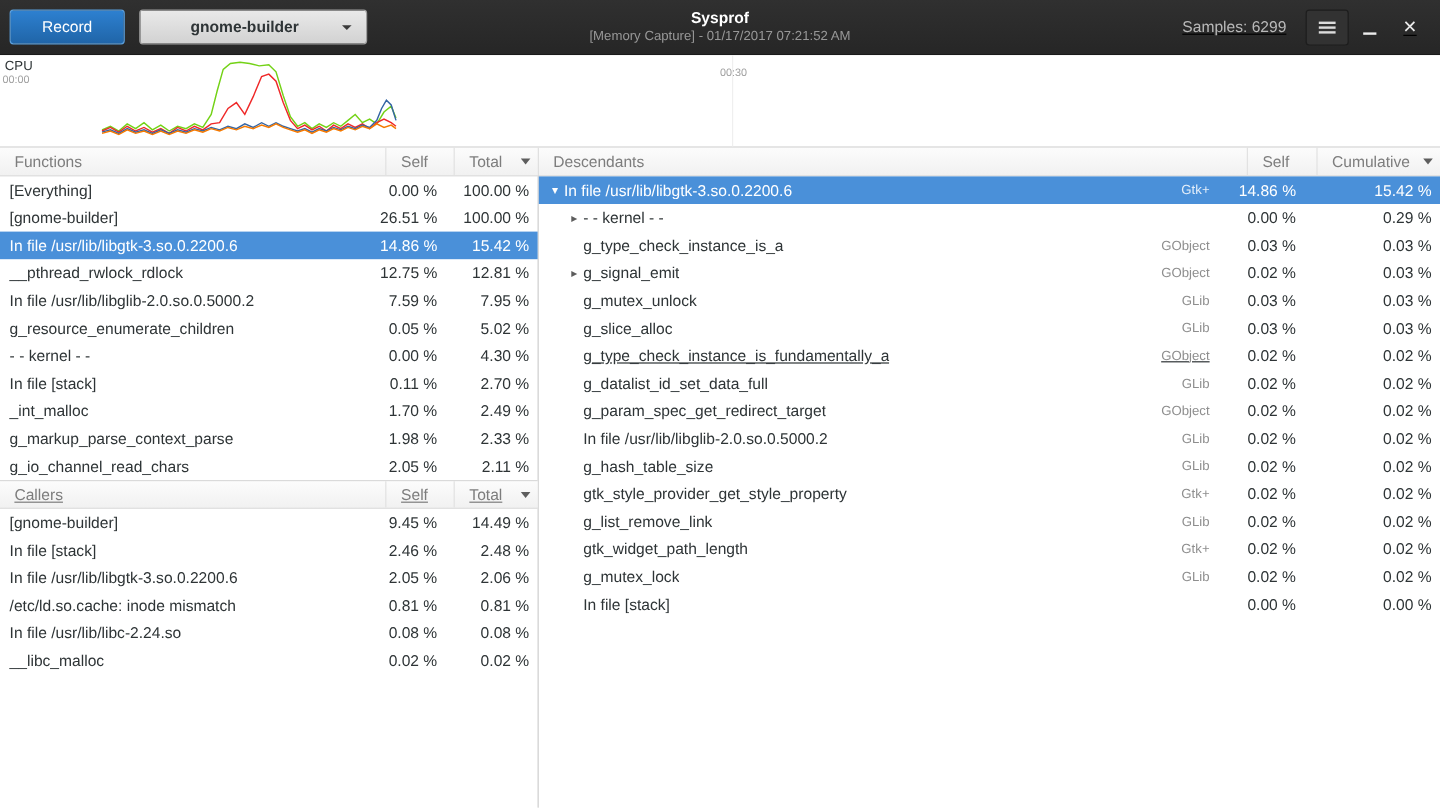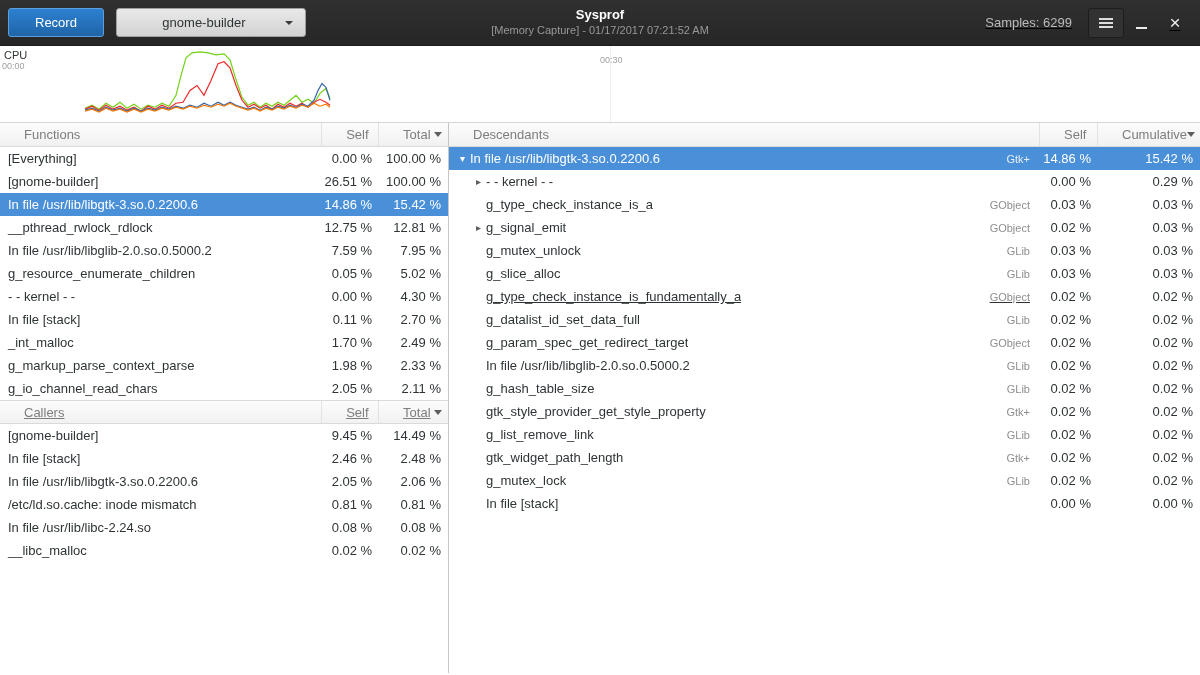--- a/index.html
+++ b/index.html
@@ -7,21 +7,21 @@
     font-family:"Liberation Sans", sans-serif; }
 
   
   .headerbar { height:46px; background:linear-gradient(#303030,#262626);
     border-bottom:1px solid #1a1a1a; display:flex; align-items:center;
     padding:0 8px; position:relative; }
   .record-btn { background:linear-gradient(#2d80d0,#2065a8); border:1px solid #5b9fdc;
     color:#fff; font-size:13px; padding:6px 26px; border-radius:3px; cursor:pointer; }
   .target-combo { margin-left:12px; background:linear-gradient(#e9e9e9,#d2d2d2);
     border:1px solid #9f9f9f; border-radius:3px; color:#2e3436; font-size:13px;
-    padding:6px 12px; width:190px; display:flex; align-items:center; cursor:pointer; }
+    padding:6px 12px; width:190px; display:flex; align-items:center; cursor:pointer;font-weight:bold; }
   .target-combo .lbl { flex:1; text-align:center; }
   .caret-down { width:0; height:0; border-left:4px solid transparent;
     border-right:4px solid transparent; border-top:4px solid #3a3a3a; margin-left:6px; }
   .title-block { position:absolute; left:50%; top:7px; transform:translateX(-50%);
     text-align:center; pointer-events:none; }
   .title-block .title { color:#ffffff; font-size:13px; font-weight:bold; }
   .title-block .subtitle { color:#989898; font-size:11px; margin-top:2px; }
   .hb-right { margin-left:auto; display:flex; align-items:center;text-decoration:underline; }
   .samples { color:#b9b9b9; font-size:13px; margin-right:16px; }
   .menu-btn { width:36px; height:30px; background:#323232; border:1px solid #1d1d1d;
@@ -43,29 +43,29 @@
   .cpu-svg { position:absolute; inset:0; width:100%; height:100%; }
 
   
   .main { display:flex; height:550px; }
   .left-pane { width:449px; border-right:1px solid #c6c6c6; display:flex; flex-direction:column; background:#fff; }
   .right-pane { flex:1; background:#fff; }
 
   .thead { display:flex; height:24px; background:linear-gradient(#fcfcfc,#f1f1f1);
     border-bottom:1px solid #dadada; align-items:center; font-size:13px; color:#7d7d7d; }
   .thead.mid { border-top:1px solid #dadada;text-decoration:underline; }
-  .th { display:flex; align-items:center; height:100%; padding:0 6px 0 24px;
+  .th { display:flex; align-items:center; height:100%; padding:0 6px 0 12px;
     border-right:1px solid #e2e2e2; overflow:hidden; white-space:nowrap; }
   .th:last-child { border-right:none; }
   .sort-arrow { width:0; height:0; border-left:4px solid transparent;
     border-right:4px solid transparent; border-top:5px solid #5e5e5e;
     margin-left:auto; }
 
   .row { display:flex; height:23px; align-items:center; font-size:13px;
-    color:#2e3436; white-space:nowrap; cursor:default; }
+    color:#2e3436; white-space:nowrap; cursor:default;gap:11px; }
   .row.selected { background:#4a90d9; color:#ffffff; }
   .cell-name { overflow:hidden; text-overflow:ellipsis; padding-left:8px; }
   .num { text-align:right; padding-right:7px; }
 
   
   .c-fname { width:323px; }
   .c-self  { width:57px; }
   .c-total { width:69px; }
 
   

